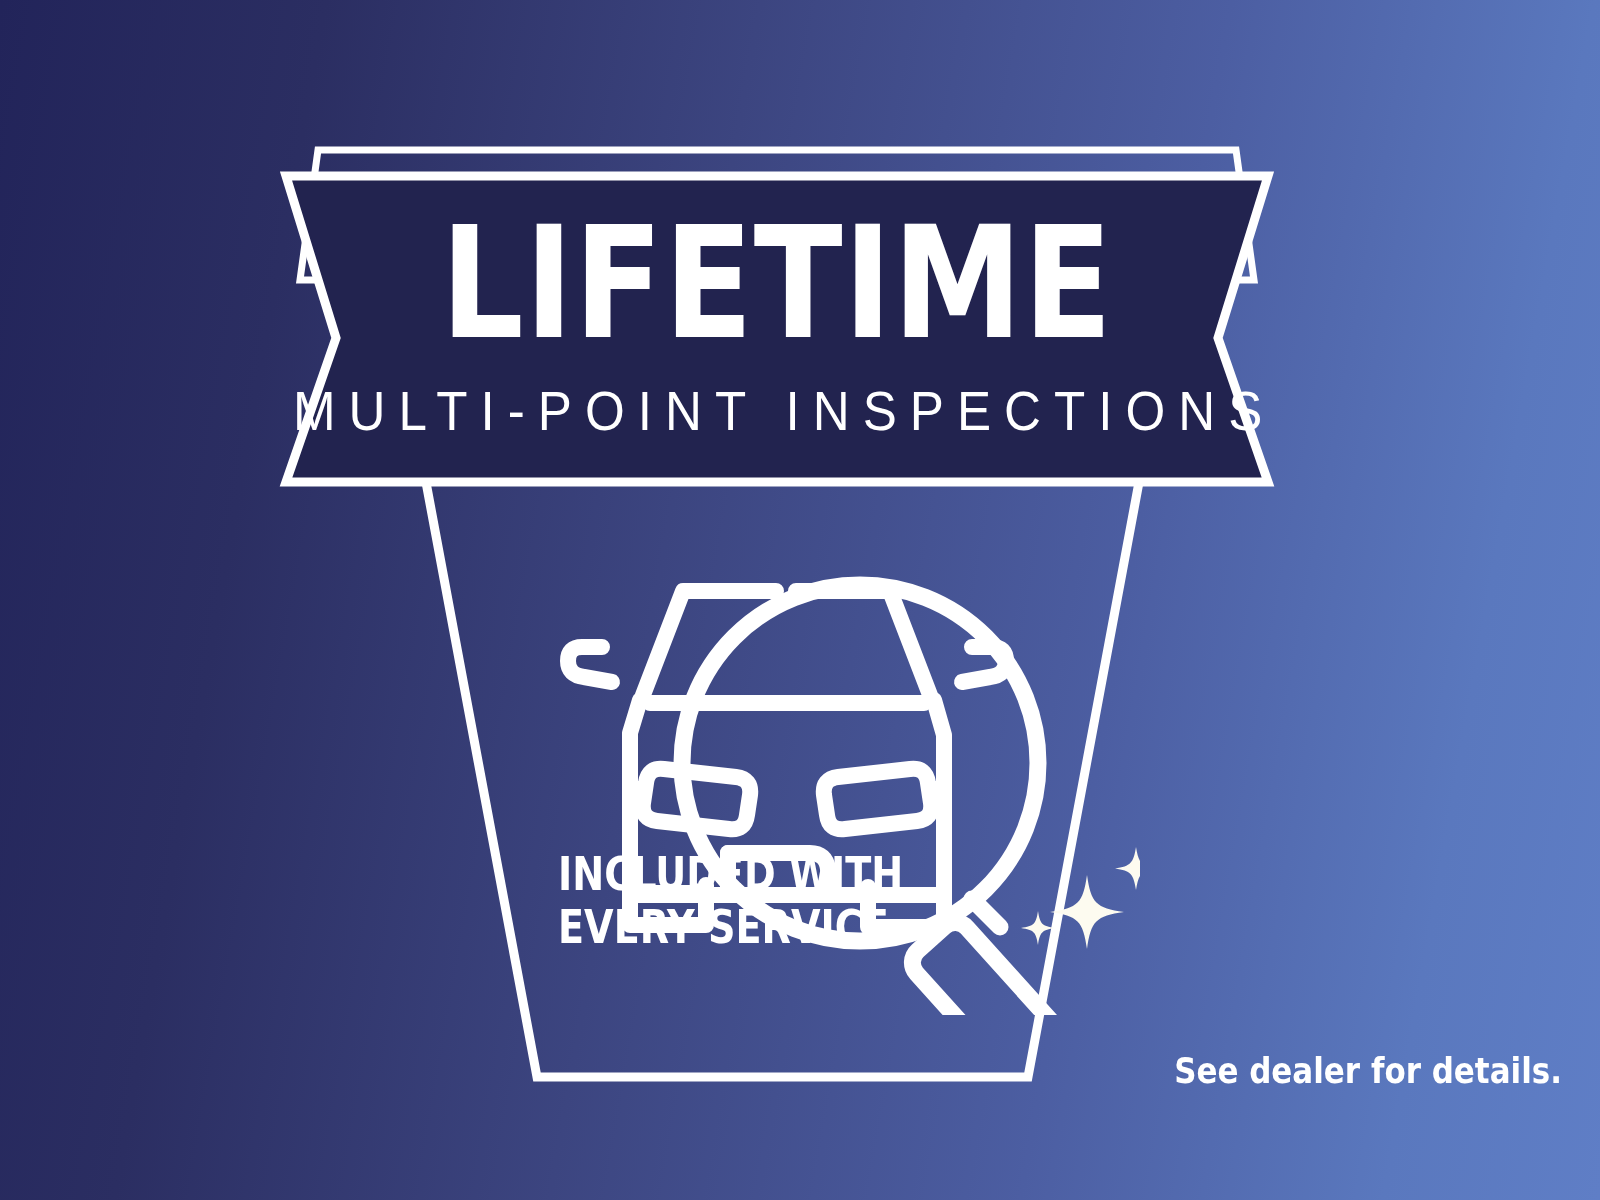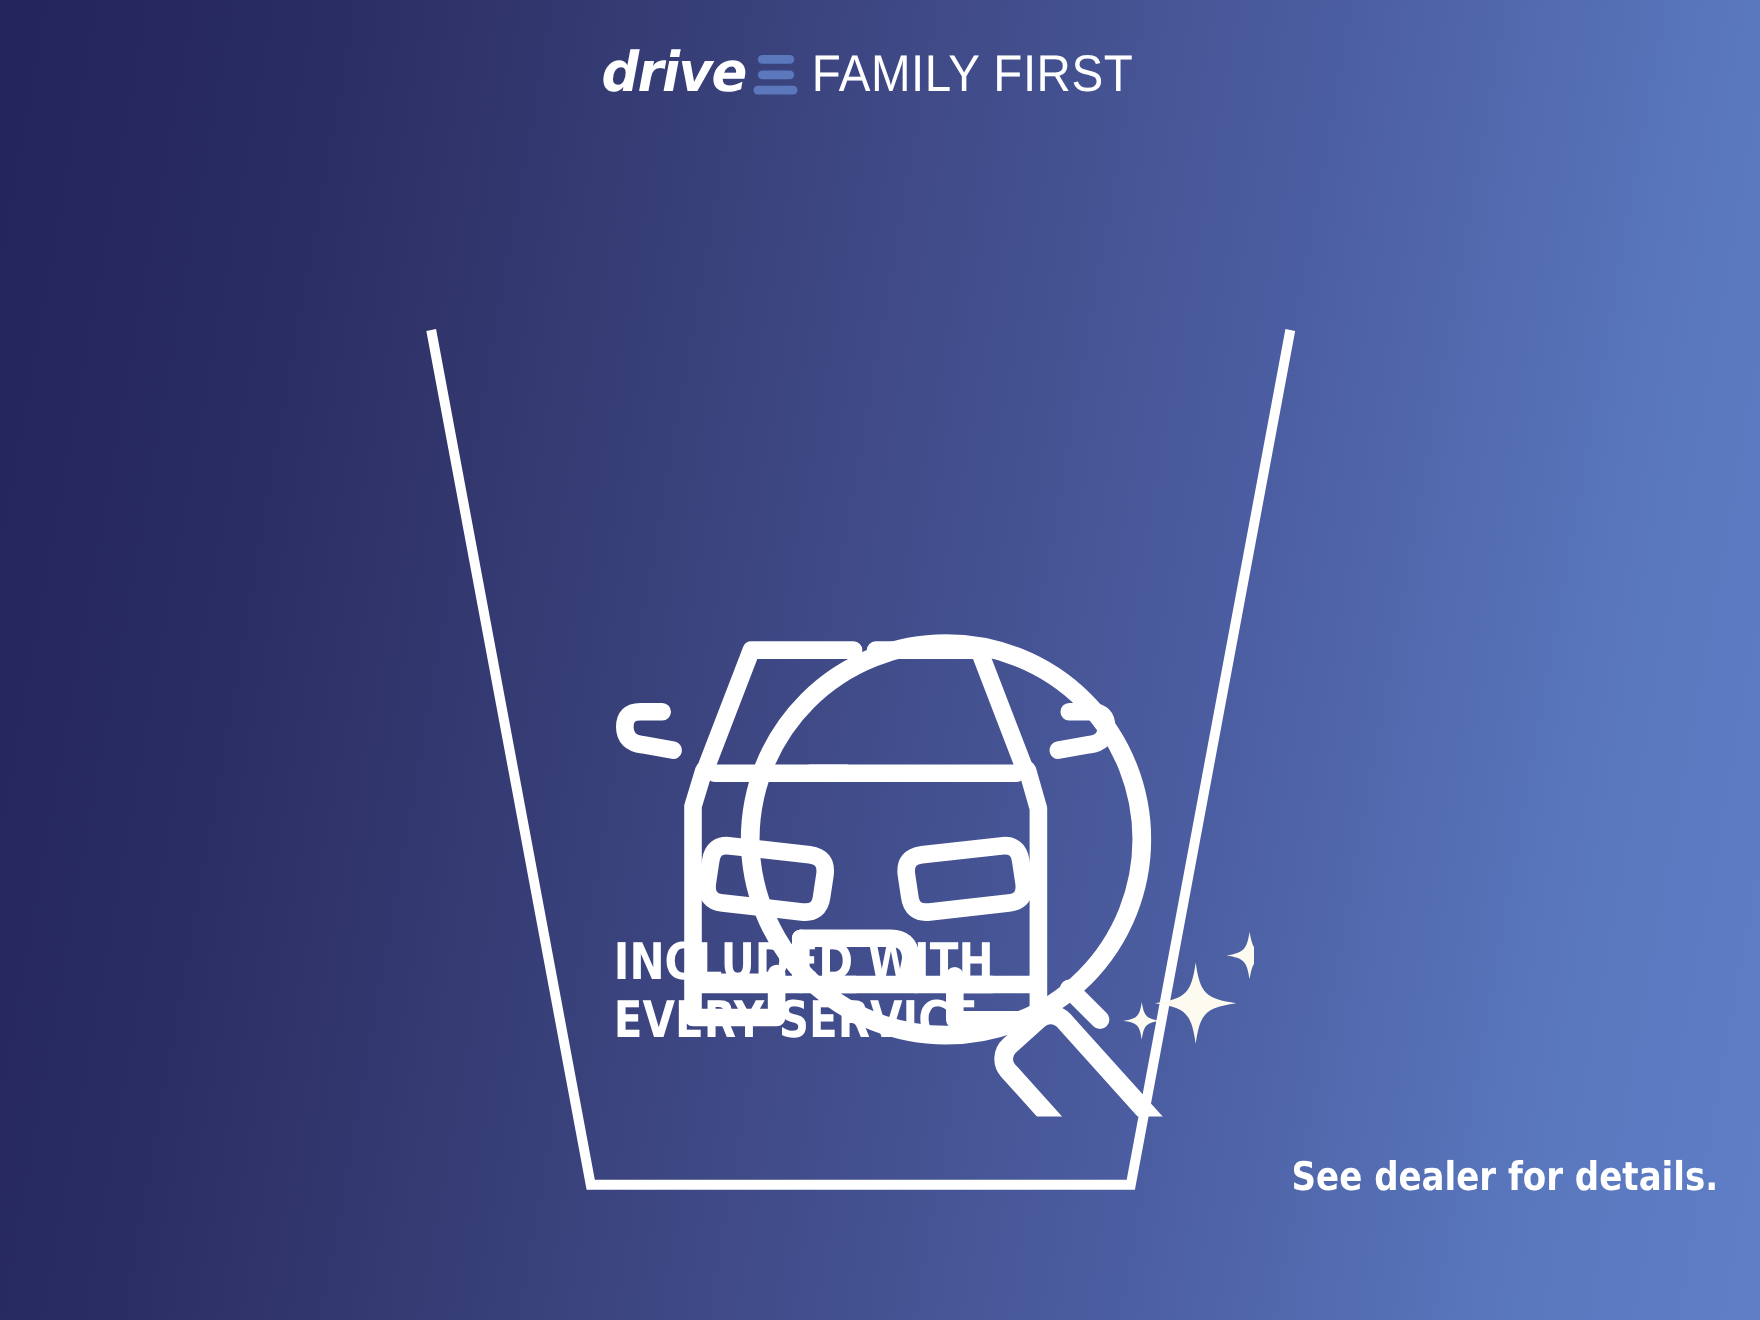--- a/index.html
+++ b/index.html
@@ -157,34 +157,42 @@
     transform: scaleX(0.86);
     transform-origin: right top;
     white-space: nowrap;
   }
 </style>
 </head>
 <body>
 
 <div id="stage">
 
-  <div id="logo">
-    <span id="logo-drive">drive</span>
-    <span id="logo-bars">
-      <i class="b1"></i>
-      <i class="b2"></i>
-      <i class="b3"></i>
-    </span>
-    <span id="logo-family">FAMILY FIRST</span>
-  </div>
 
   <svg id="frame" width="1600" height="1200" viewBox="0 0 1600 1200" fill="none" xmlns="http://www.w3.org/2000/svg" aria-hidden="true">
     <path d="M 392 300 L 537 1077 L 1028 1077 L 1173 300" stroke="#ffffff" stroke-width="9" fill="none" stroke-linejoin="miter" stroke-linecap="butt"></path>
   </svg>
 
+  <div id="banner-wrap">
+    <svg id="banner-svg" width="1030" height="356" viewBox="0 0 1030 356" fill="none" xmlns="http://www.w3.org/2000/svg" aria-hidden="true">
+
+      <path d="M 56 12 L 38 142 L 992 142 L 974 12 Z" fill="none" stroke="#ffffff" stroke-width="7" stroke-linejoin="miter"></path>
+
+      <path d="M 24 38
+               L 74 200
+               L 24 344
+               L 1006 344
+               L 956 200
+               L 1006 38 Z" fill="#22234f" stroke="#ffffff" stroke-width="9" stroke-linejoin="miter"></path>
+    </svg>
+    <div id="banner-text">
+      <div id="headline">LIFETIME</div>
+      <div id="subhead">MULTI-POINT INSPECTIONS</div>
+    </div>
+  </div>
 
   <svg id="icon" width="600" height="520" viewBox="0 0 600 520" fill="none" xmlns="http://www.w3.org/2000/svg" aria-hidden="true">
     <g stroke="#ffffff" stroke-width="16" stroke-linecap="round" stroke-linejoin="round" fill="none">
 
       <path d="M 236 96 L 143 96 L 103 200"></path>
       <path d="M 100 205 L 90 238 L 90 390"></path>
 
       <path d="M 110 208 L 230 208"></path>
 
       <path d="M 62 152 L 42 152 Q 28 152 28 166 Q 28 180 44 182 L 72 187"></path>

